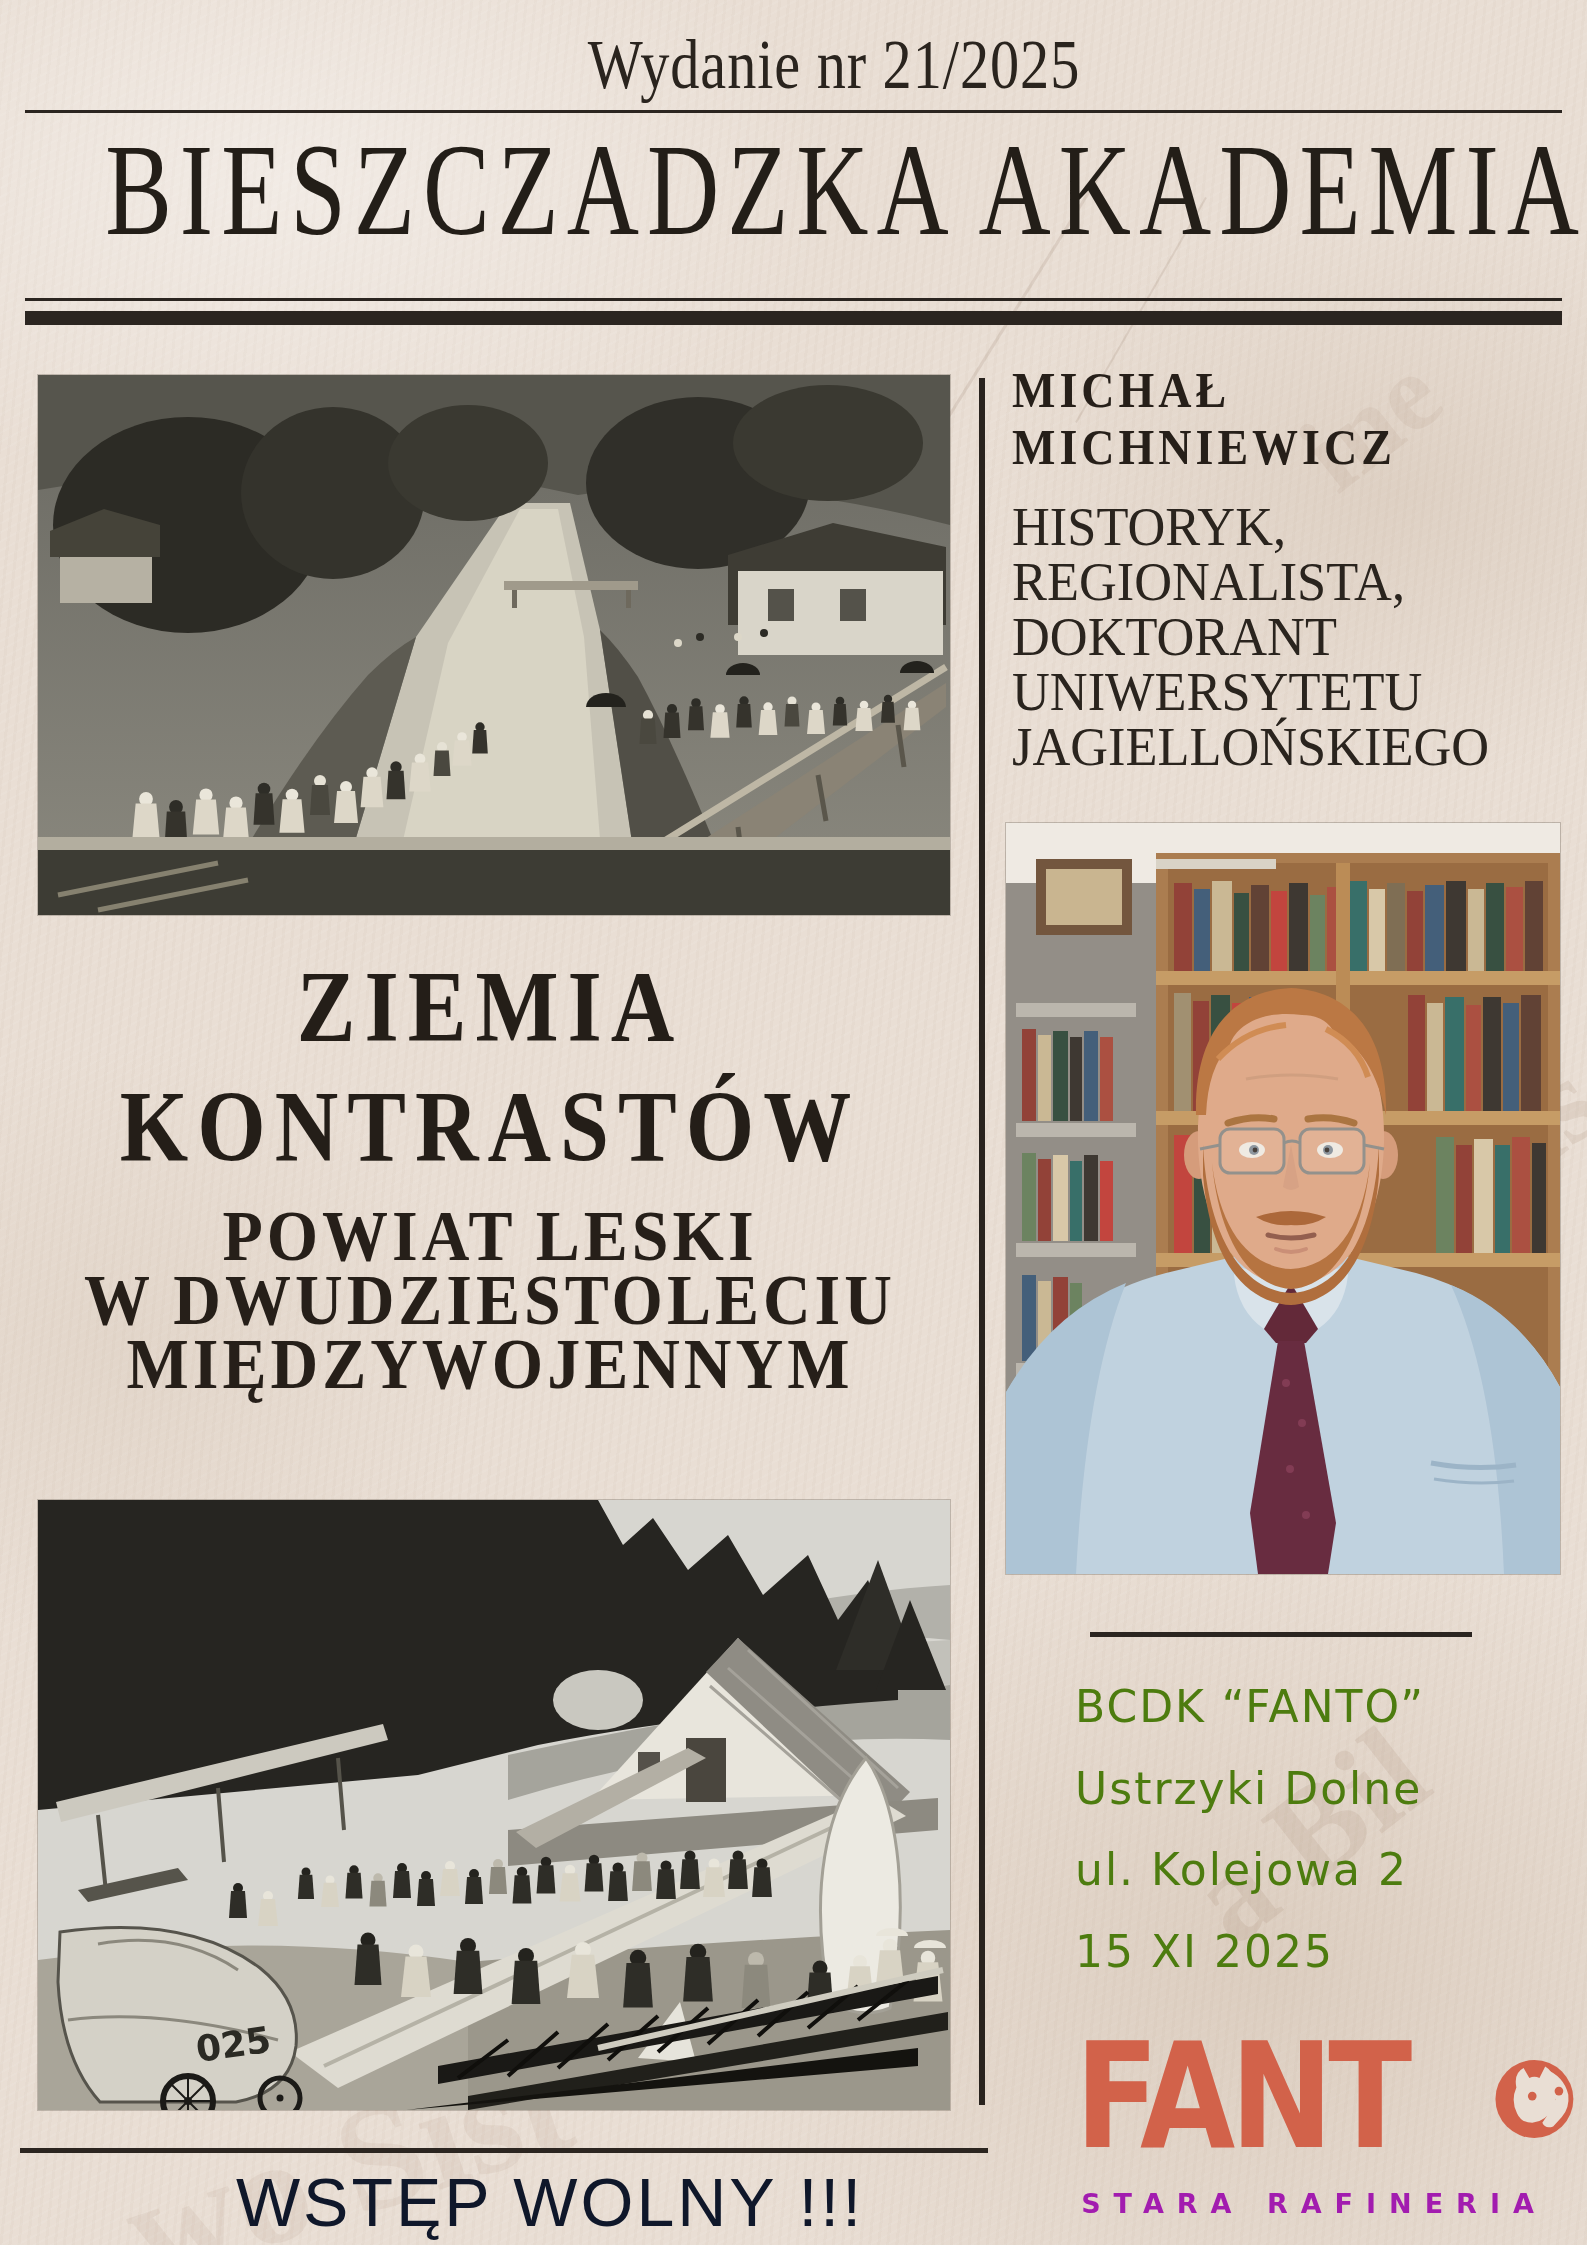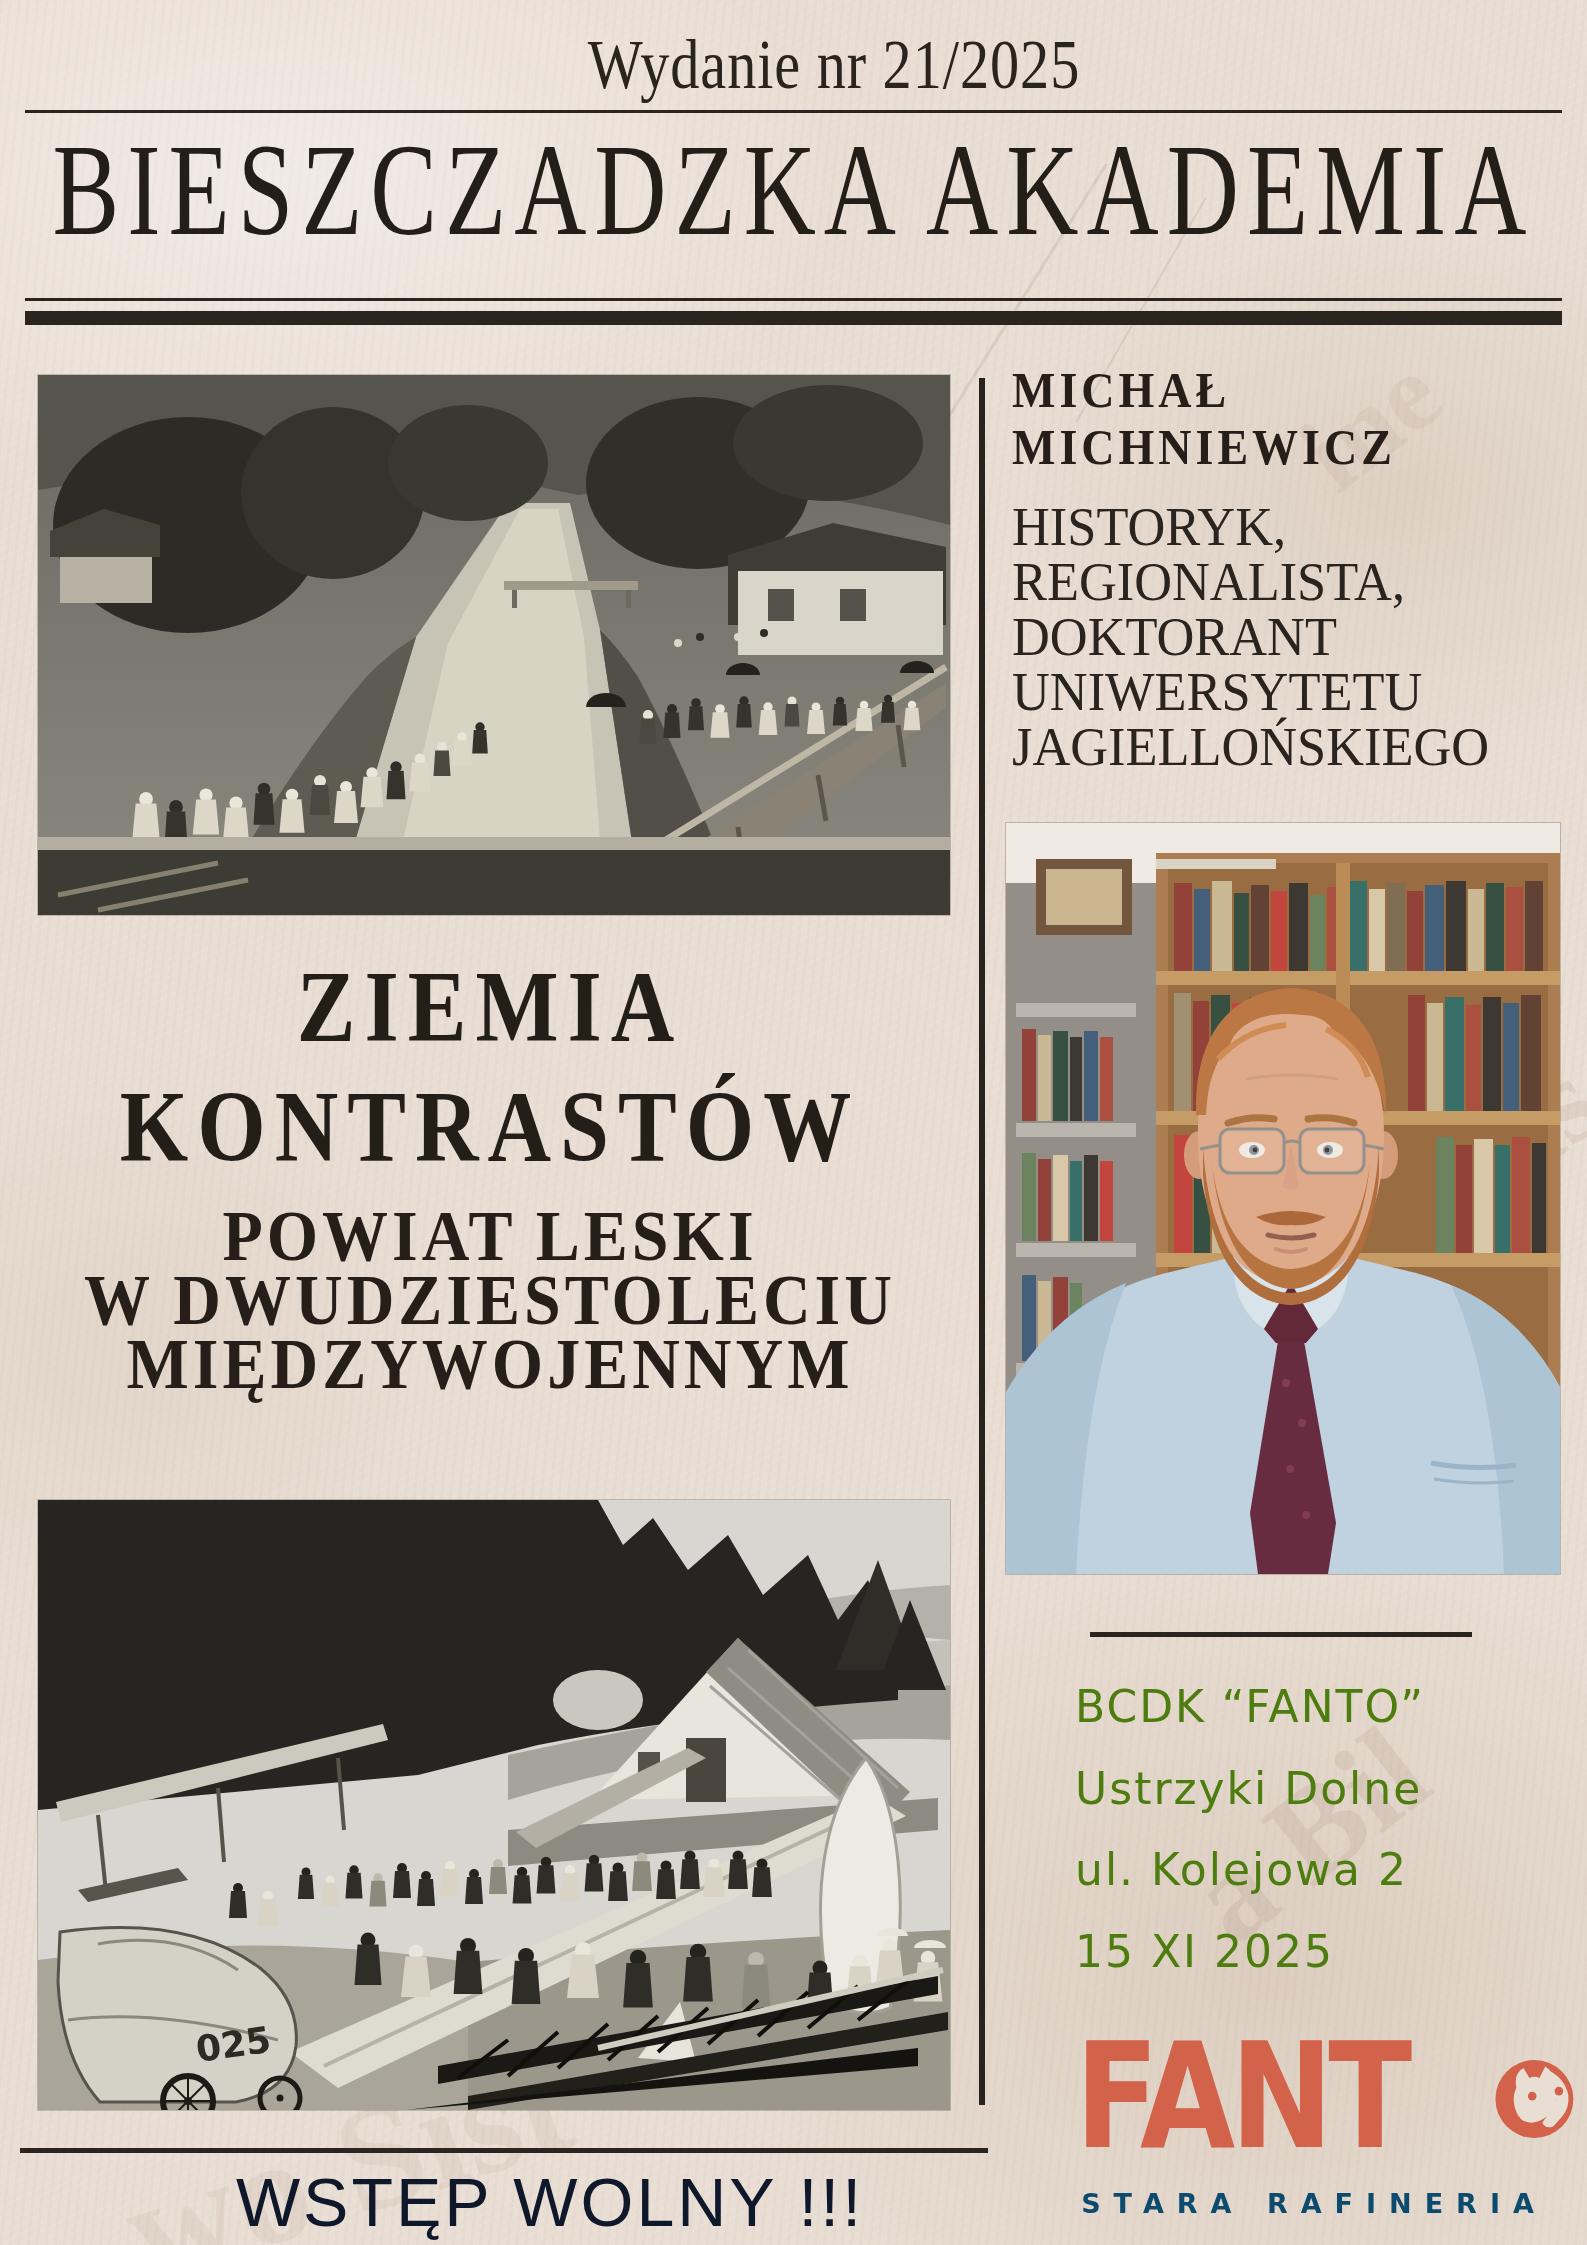--- a/index.html
+++ b/index.html
@@ -20,21 +20,21 @@
   .wm{position:absolute;z-index:1;font-family:"Liberation Serif",serif;font-weight:700;
       color:rgba(138,104,72,.11);white-space:nowrap;pointer-events:none;}
   .scratch{position:absolute;z-index:1;background:rgba(125,102,80,.14);pointer-events:none;}
   .layer{position:absolute;z-index:2;}
   
   .edition{top:28px;left:0;width:1587px;display:flex;justify-content:center;padding-left:40px;}
   .edition span{font-size:62px;line-height:64px;letter-spacing:1px;color:#2a241e;
       transform:scale(.94,1.14);transform-origin:center top;white-space:nowrap;}
   .rule{background:#2b2520;}
   .rule-top{top:110px;left:25px;width:1537px;height:3px;}
-  .masthead{top:118px;left:0;width:1587px;display:flex;justify-content:center;}
+  .masthead{top:118px;left:0;width:1587px;display:flex;justify-content:flex-end;}
   .masthead span{font-size:100px;line-height:110px;letter-spacing:8px;font-weight:400;color:#231e18;
       transform:scale(1,1.32);transform-origin:center top;white-space:nowrap;}
   .rule-mid-thin{top:298px;left:25px;width:1537px;height:3px;}
   .rule-mid-thick{top:311px;left:25px;width:1537px;height:14px;}
   
   .vdivider{left:979px;top:378px;width:6px;height:1727px;background:#29231e;}
   .photo{box-shadow:0 0 0 1px rgba(60,50,40,.25);}
   .photo1{left:38px;top:375px;width:912px;height:540px;}
   .photo2{left:38px;top:1500px;width:912px;height:610px;}
   .portrait{left:1006px;top:823px;width:554px;height:751px;}
@@ -424,15 +424,15 @@
   <div class="layer logo-row">
     <span class="fanto-word" style="color:#d2624a;">FANT</span>
     <svg class="fanto-mark" width="112" height="112" viewBox="0 0 112 112">
       <circle cx="56" cy="56" r="54" fill="#d2624a"></circle>
       <path d="M31,40 Q27,20 41,13 L49,27 Q56,23 63,27 L71,11 Q85,19 83,38 Q90,52 82,68 Q72,87 53,89 Q38,89 32,76 Q23,58 31,40 Z" fill="#e9ded4"></path>
       <circle cx="53" cy="52" r="6" fill="#d2624a"></circle>
       <path d="M70,14 Q97,24 103,50 Q105,68 94,81 L82,94 Q71,98 67,89 Q79,74 77,61 L86,57 Q81,51 79,43 Q75,27 70,14 Z" fill="#e9ded4"></path>
       <circle cx="90" cy="45" r="6" fill="#d2624a"></circle>
     </svg>
   </div>
-  <div class="layer logo-sub" style="color:#0c4a6e;">STARA RAFINERIA</div>
+  <div class="layer logo-sub" style="color:#a21caf;">STARA RAFINERIA</div>
 
 </div>
 
 </body></html>

